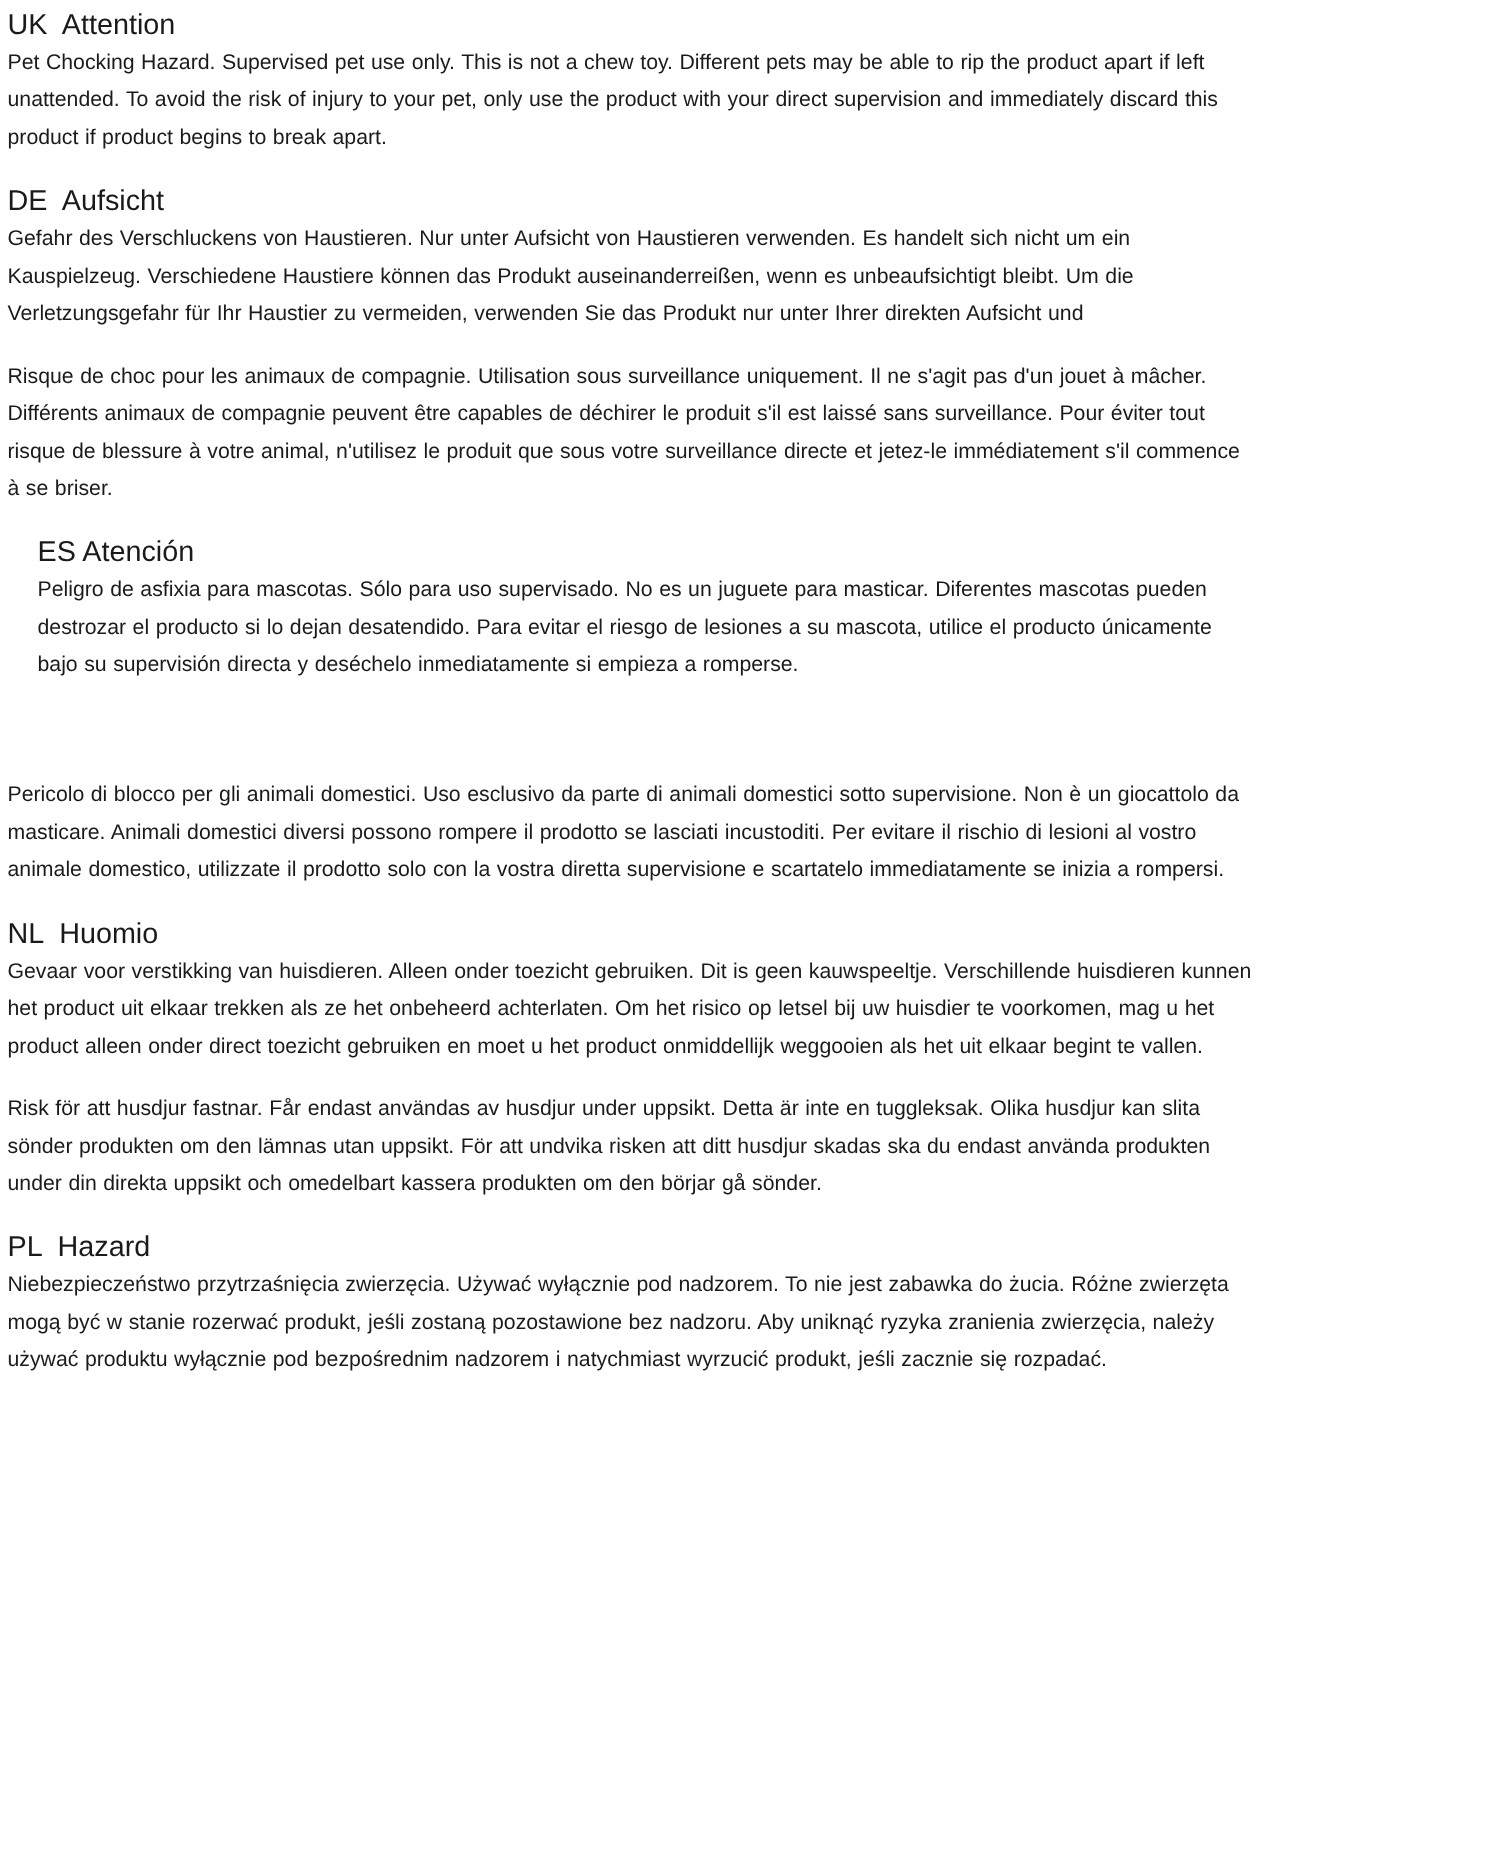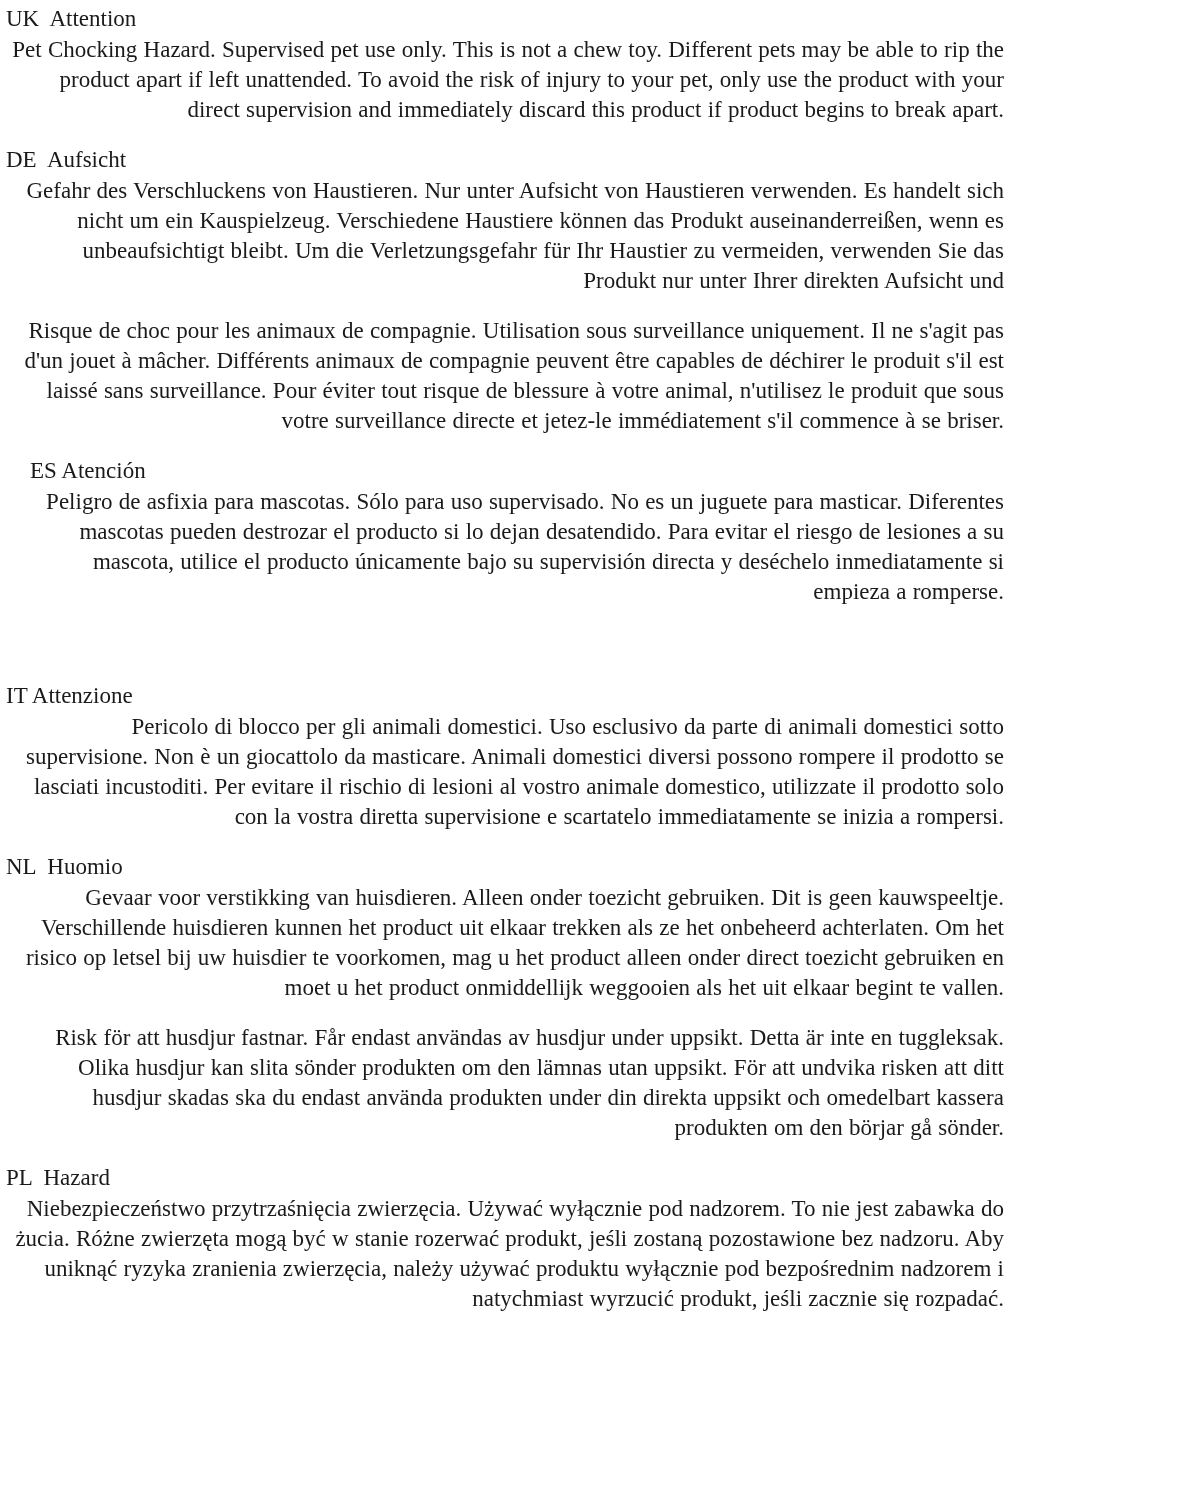--- a/index.html
+++ b/index.html
@@ -11,42 +11,41 @@
     width: 1197px;
     min-height: 1500px;
     font-family: "Liberation Sans", sans-serif;
     color: #1a1a1a;
     -webkit-font-smoothing: antialiased;
   }
   .page {
     width: 1018px;
     box-sizing: border-box;
     padding: 4px 14px 10px 6px;
-    font-family: Liberation Serif, serif;
   }
   .block {
     margin: 0 0 20px 0;
   }
   .block.gap-large {
     margin-bottom: 74px;
     margin-left: 24px;
   }
   .heading {
     font-size: 23px;
     line-height: 30px;
     font-weight: 400;
     margin: 0 0 1px 0;
     white-space: pre;
   }
   .body-text {
-    font-size: 23px;
+    font-size: 17px;
     line-height: 30px;
     font-weight: 400;
     margin: 0;
-    text-align: right;
+    text-align: left;
     word-spacing: 0.5px;
   }
 </style>
 </head>
 <body>
 
 <div class="page">
 
   <div class="block">
     <p class="heading">UK  Attention</p>
@@ -61,21 +60,20 @@
   <div class="block">
     <p class="body-text">Risque de choc pour les animaux de compagnie. Utilisation sous surveillance uniquement. Il ne s'agit pas d'un jouet à mâcher.  Différents animaux de compagnie peuvent être capables de déchirer le produit s'il est laissé sans surveillance. Pour éviter tout risque de blessure à votre animal, n'utilisez le produit que sous votre surveillance directe et jetez-le immédiatement s'il commence à se briser.</p>
   </div>
 
   <div class="block gap-large">
     <p class="heading">ES Atención</p>
     <p class="body-text">Peligro de asfixia para mascotas. Sólo para uso supervisado. No es un juguete para masticar.  Diferentes mascotas pueden destrozar el producto si lo dejan desatendido. Para evitar el riesgo de lesiones a su mascota, utilice el producto únicamente bajo su supervisión directa y deséchelo inmediatamente si empieza a romperse.</p>
   </div>
 
   <div class="block">
-    <p class="heading">IT Attenzione</p>
     <p class="body-text">Pericolo di blocco per gli animali domestici. Uso esclusivo da parte di animali domestici sotto supervisione. Non è un giocattolo da masticare.  Animali domestici diversi possono rompere il prodotto se lasciati incustoditi. Per evitare il rischio di lesioni al vostro animale domestico, utilizzate il prodotto solo con la vostra diretta supervisione e scartatelo immediatamente se inizia a rompersi.</p>
   </div>
 
   <div class="block">
     <p class="heading">NL  Huomio</p>
     <p class="body-text">Gevaar voor verstikking van huisdieren. Alleen onder toezicht gebruiken. Dit is geen kauwspeeltje.  Verschillende huisdieren kunnen het product uit elkaar trekken als ze het onbeheerd achterlaten. Om het risico op letsel bij uw huisdier te voorkomen, mag u het product alleen onder direct toezicht gebruiken en moet u het product onmiddellijk weggooien als het uit elkaar begint te vallen.</p>
   </div>
 
   <div class="block">
     <p class="body-text">Risk för att husdjur fastnar. Får endast användas av husdjur under uppsikt. Detta är inte en tuggleksak.  Olika husdjur kan slita sönder produkten om den lämnas utan uppsikt. För att undvika risken att ditt husdjur skadas ska du endast använda produkten under din direkta uppsikt och omedelbart kassera produkten om den börjar gå sönder.</p>

